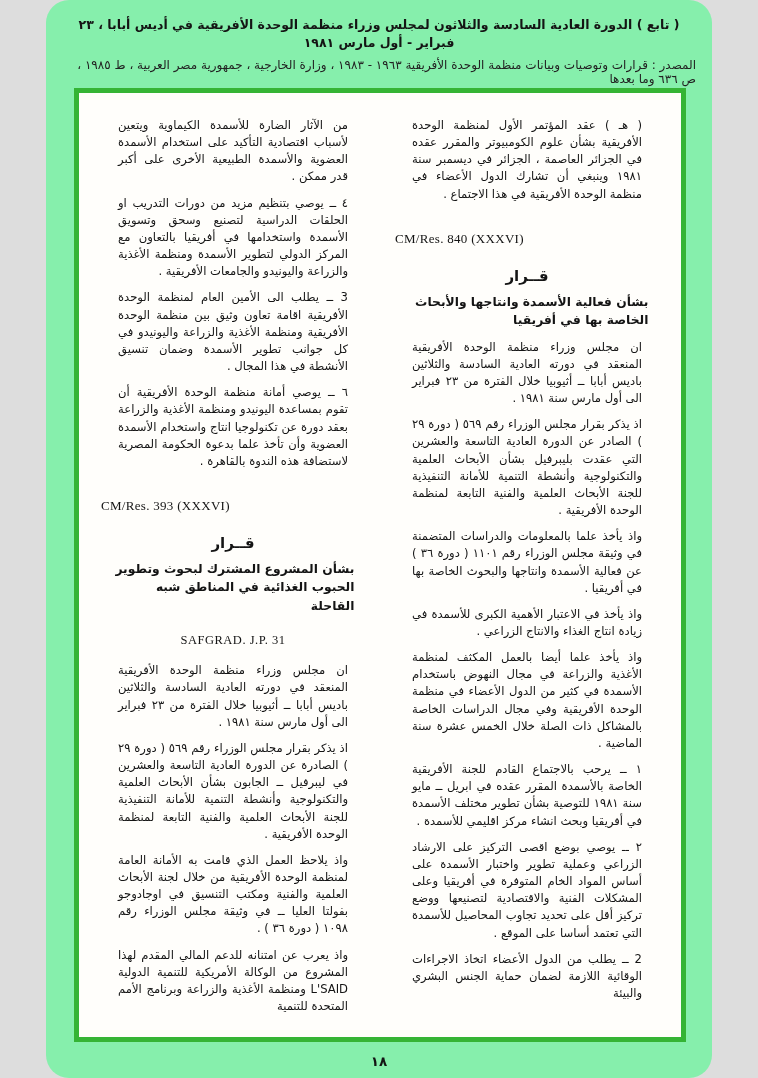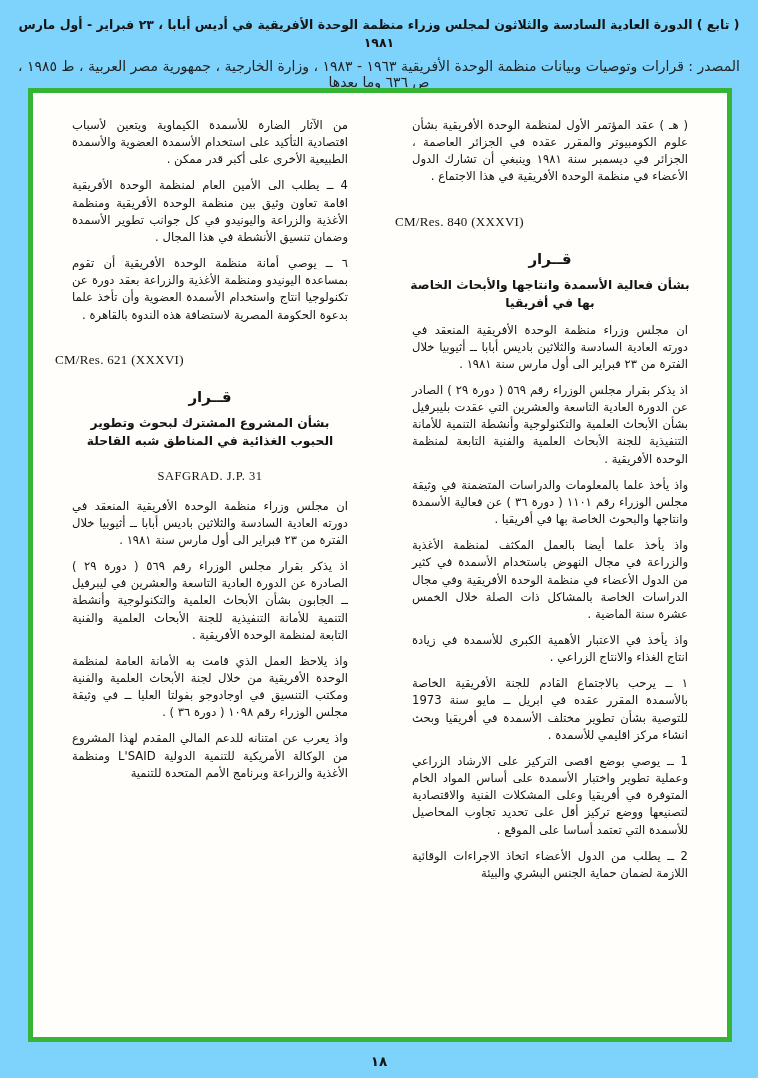--- a/index.html
+++ b/index.html
@@ -1,38 +1,38 @@
 <!DOCTYPE html>
 <html lang="ar"><head>
 <meta charset="utf-8">
 <style>
   html, body { margin: 0; padding: 0; background: #dddddd; }
   .page {
     position: relative;
-    width: 758px;
+    width: 666px;
     height: 1078px;
     margin: 0 auto;
-    background: #7dd3fc;
+    background: #86efac;
     font-family: "DejaVu Sans", sans-serif;
     color: #141414;
     overflow: hidden;
+    border-radius: 23px;
   }
   .header {
     padding: 16px 16px 0;
     direction: rtl;
   }
   .header-line1 {
     font-size: 12.5px;
     font-weight: bold;
     text-align: center;
     line-height: 1.4;
   }
   .header-line2 {
-    font-size: 14px;
-    text-align: center;
+    font-size: 12px;
     margin-top: 7px;
     color: #222;
   }
   .content-box {
     position: absolute;
     left: 28px;
     right: 26px;
     top: 88px;
     bottom: 36px;
     border: 5px solid #35b435;
@@ -62,21 +62,21 @@
     margin: 28px 0 12px;
     letter-spacing: 0.3px;
   }
   .res-title {
     text-align: center;
     font-weight: bold;
     font-size: 15px;
     margin: 20px 0 8px;
   }
   .res-subtitle {
-    text-align: center;
+    text-align: right;
     font-weight: bold;
     font-size: 12.3px;
     line-height: 1.5;
     margin: 0 auto 9px;
     max-width: 92%;
   }
   .res-code {
     direction: ltr;
     text-align: center;
     font-size: 12.5px;
@@ -110,33 +110,34 @@
       <div class="col">
         <p class="para">( هـ ) عقد المؤتمر الأول لمنظمة الوحدة الأفريقية بشأن علوم الكومبيوتر والمقرر عقده في الجزائر العاصمة ، الجزائر في ديسمبر سنة ١٩٨١ وينبغي أن تشارك الدول الأعضاء في منظمة الوحدة الأفريقية في هذا الاجتماع .</p>
 
         <div class="res-ref">CM/Res. 840 (XXXVI)</div>
         <div class="res-title">قــرار</div>
         <div class="res-subtitle">بشأن فعالية الأسمدة وانتاجها والأبحاث الخاصة بها في أفريقيا</div>
 
         <p class="para">ان مجلس وزراء منظمة الوحدة الأفريقية المنعقد في دورته العادية السادسة والثلاثين باديس أبابا ــ أثيوبيا خلال الفترة من ٢٣ فبراير الى أول مارس سنة ١٩٨١ .</p>
         <p class="para">اذ يذكر بقرار مجلس الوزراء رقم ٥٦٩ ( دورة ٢٩ ) الصادر عن الدورة العادية التاسعة والعشرين التي عقدت بليبرفيل بشأن الأبحاث العلمية والتكنولوجية وأنشطة التنمية للأمانة التنفيذية للجنة الأبحاث العلمية والفنية التابعة لمنظمة الوحدة الأفريقية .</p>
         <p class="para">واذ يأخذ علما بالمعلومات والدراسات المتضمنة في وثيقة مجلس الوزراء رقم ١١٠١ ( دورة ٣٦ ) عن فعالية الأسمدة وانتاجها والبحوث الخاصة بها في أفريقيا .</p>
+        <p class="para">واذ يأخذ في الاعتبار الأهمية الكبرى للأسمدة في زيادة انتاج الغذاء والانتاج الزراعي .</p>
         <p class="para">واذ يأخذ علما أيضا بالعمل المكثف لمنظمة الأغذية والزراعة في مجال النهوض باستخدام الأسمدة في كثير من الدول الأعضاء في منظمة الوحدة الأفريقية وفي مجال الدراسات الخاصة بالمشاكل ذات الصلة خلال الخمس عشرة سنة الماضية .</p>
-        <p class="para">واذ يأخذ في الاعتبار الأهمية الكبرى للأسمدة في زيادة انتاج الغذاء والانتاج الزراعي .</p>
-        <p class="para">١ ــ يرحب بالاجتماع القادم للجنة الأفريقية الخاصة بالأسمدة المقرر عقده في ابريل ــ مايو سنة 1973 للتوصية بشأن تطوير مختلف الأسمدة في أفريقيا وبحث انشاء مركز اقليمي للأسمدة .</p>
-        <p class="para">1 ــ يوصي بوضع اقصى التركيز على الارشاد الزراعي وعملية تطوير واختبار الأسمدة على أساس المواد الخام المتوفرة في أفريقيا وعلى المشكلات الفنية والاقتصادية لتصنيعها ووضع تركيز أقل على تحديد تجاوب المحاصيل للأسمدة التي تعتمد أساسا على الموقع .</p>
+        <p class="para">١ ــ يرحب بالاجتماع القادم للجنة الأفريقية الخاصة بالأسمدة المقرر عقده في ابريل ــ مايو سنة ١٩٨١ للتوصية بشأن تطوير مختلف الأسمدة في أفريقيا وبحث انشاء مركز اقليمي للأسمدة .</p>
+        <p class="para">٢ ــ يوصي بوضع اقصى التركيز على الارشاد الزراعي وعملية تطوير واختبار الأسمدة على أساس المواد الخام المتوفرة في أفريقيا وعلى المشكلات الفنية والاقتصادية لتصنيعها ووضع تركيز أقل على تحديد تجاوب المحاصيل للأسمدة التي تعتمد أساسا على الموقع .</p>
         <p class="para">2 ــ يطلب من الدول الأعضاء اتخاذ الاجراءات الوقائية اللازمة لضمان حماية الجنس البشري والبيئة</p>
       </div>
 
       <div class="col">
         <p class="para">من الآثار الضارة للأسمدة الكيماوية ويتعين لأسباب اقتصادية التأكيد على استخدام الأسمدة العضوية والأسمدة الطبيعية الأخرى على أكبر قدر ممكن .</p>
-        <p class="para">4 ــ يطلب الى الأمين العام لمنظمة الوحدة الأفريقية اقامة تعاون وثيق بين منظمة الوحدة الأفريقية ومنظمة الأغذية والزراعة واليونيدو في كل جوانب تطوير الأسمدة وضمان تنسيق الأنشطة في هذا المجال .</p>
+        <p class="para">٤ ــ يوصي بتنظيم مزيد من دورات التدريب او الحلقات الدراسية لتصنيع وسحق وتسويق الأسمدة واستخدامها في أفريقيا بالتعاون مع المركز الدولي لتطوير الأسمدة ومنظمة الأغذية والزراعة واليونيدو والجامعات الأفريقية .</p>
+        <p class="para">3 ــ يطلب الى الأمين العام لمنظمة الوحدة الأفريقية اقامة تعاون وثيق بين منظمة الوحدة الأفريقية ومنظمة الأغذية والزراعة واليونيدو في كل جوانب تطوير الأسمدة وضمان تنسيق الأنشطة في هذا المجال .</p>
         <p class="para">٦ ــ يوصي أمانة منظمة الوحدة الأفريقية أن تقوم بمساعدة اليونيدو ومنظمة الأغذية والزراعة بعقد دورة عن تكنولوجيا انتاج واستخدام الأسمدة العضوية وأن تأخذ علما بدعوة الحكومة المصرية لاستضافة هذه الندوة بالقاهرة .</p>
 
-        <div class="res-ref">CM/Res. 621 (XXXVI)</div>
+        <div class="res-ref">CM/Res. 393 (XXXVI)</div>
         <div class="res-title">قــرار</div>
         <div class="res-subtitle">بشأن المشروع المشترك لبحوث وتطوير الحبوب الغذائية في المناطق شبه القاحلة</div>
         <div class="res-code">SAFGRAD. J.P. 31</div>
 
         <p class="para">ان مجلس وزراء منظمة الوحدة الأفريقية المنعقد في دورته العادية السادسة والثلاثين باديس أبابا ــ أثيوبيا خلال الفترة من ٢٣ فبراير الى أول مارس سنة ١٩٨١ .</p>
         <p class="para">اذ يذكر بقرار مجلس الوزراء رقم ٥٦٩ ( دورة ٢٩ ) الصادرة عن الدورة العادية التاسعة والعشرين في ليبرفيل ــ الجابون بشأن الأبحاث العلمية والتكنولوجية وأنشطة التنمية للأمانة التنفيذية للجنة الأبحاث العلمية والفنية التابعة لمنظمة الوحدة الأفريقية .</p>
         <p class="para">واذ يلاحظ العمل الذي قامت به الأمانة العامة لمنظمة الوحدة الأفريقية من خلال لجنة الأبحاث العلمية والفنية ومكتب التنسيق في اوجادوجو بفولتا العليا ــ في وثيقة مجلس الوزراء رقم ١٠٩٨ ( دورة ٣٦ ) .</p>
         <p class="para">واذ يعرب عن امتنانه للدعم المالي المقدم لهذا المشروع من الوكالة الأمريكية للتنمية الدولية L'SAID ومنظمة الأغذية والزراعة وبرنامج الأمم المتحدة للتنمية</p>
       </div>
 

